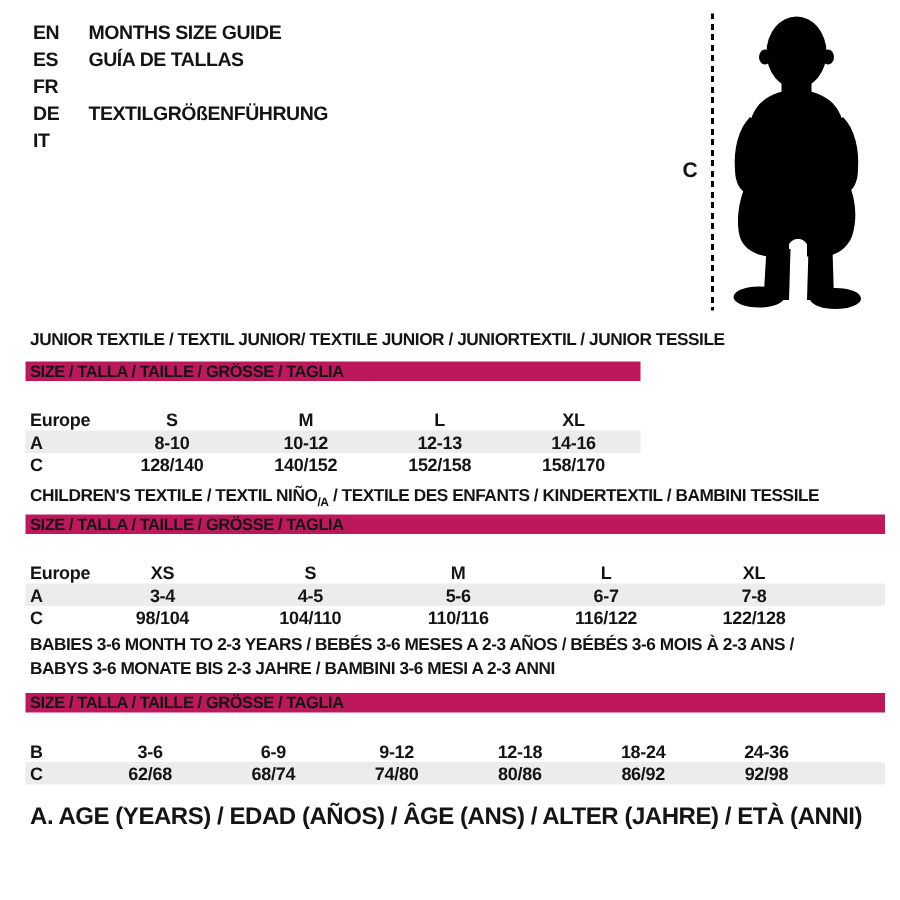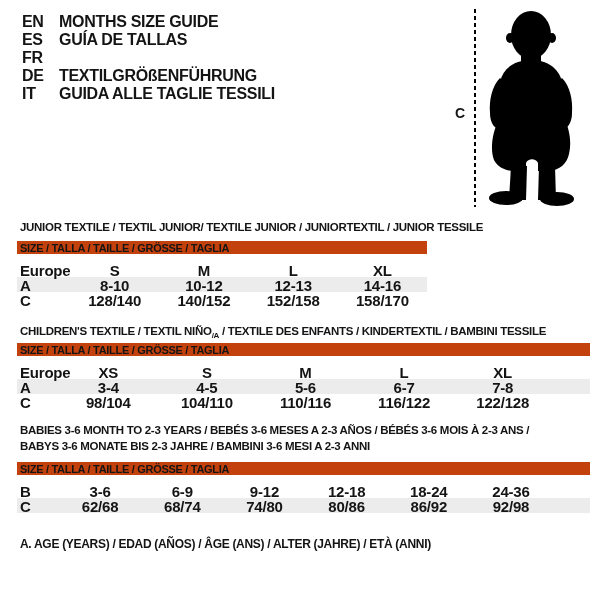--- a/index.html
+++ b/index.html
@@ -4,21 +4,21 @@
 <style>
   * { margin:0; padding:0; box-sizing:border-box; }
   html,body { background:#fff; }
   .page {
     position:relative; width:600px; height:600px; background:#ffffff;
     font-family:"Liberation Sans", sans-serif; color:#141414; overflow:hidden;
   }
 
   
   .lang-block { position:absolute; left:22px; top:13px; }
-  .lang-row { display:flex; line-height:18px; font-size:16px; font-weight:bold; letter-spacing:-0.3px; }
+  .lang-row { display:flex; line-height:18px; font-size:13px; font-weight:bold; letter-spacing:-0.3px; }
   .lang-code { width:37px; flex:none; }
   .lang-title { white-space:nowrap; }
 
   
   .dash-line {
     position:absolute; left:474px; top:9px; height:198px; width:2px;
     background:repeating-linear-gradient(to bottom, #000 0 4px, transparent 4px 7px);
   }
   .figure-label { position:absolute; left:455px; top:105px; font-size:14px; font-weight:bold; }
   .baby-svg { position:absolute; left:487px; top:8px; width:92px; height:200px; }
@@ -33,37 +33,37 @@
   .title-babies   { top:422px; }
   .section-title sub { font-size:8px; }
 
   
   .size-table { position:absolute; left:17px; }
   .t-junior   { top:241px; width:410px; }
   .t-children { top:343px; width:573px; }
   .t-babies   { top:462px; width:573px; }
 
   .size-bar {
-    height:13px; background:#c2410c; display:flex; align-items:center;
+    height:13px; background:#be185d; display:flex; align-items:center;
     font-size:11px; font-weight:bold; letter-spacing:-0.3px;
-    padding-left:3px; margin-bottom:8px;
+    padding-left:3px; margin-bottom:18px;
   }
   .trow {
-    display:flex; align-items:flex-start; height:15px;
-    font-size:15px; font-weight:bold; letter-spacing:-0.2px;
+    display:flex; align-items:center; height:15px;
+    font-size:12px; font-weight:bold; letter-spacing:-0.2px;
   }
   .trow.shaded { background:#ececec; }
   .row-label { width:53px; padding-left:3px; flex:none; }
   .table--wide .row-label { width:42px; }
   .table--wide .trow { padding-right:38px; }
   .tcell { flex:1; text-align:center; white-space:nowrap; }
 
   
   .legend { position:absolute; left:20px; top:536px; }
-  .legend-line { font-size:12px; font-weight:bold; letter-spacing:-0.3px; line-height:17px; white-space:nowrap; }
+  .legend-line { font-size:16px; font-weight:bold; letter-spacing:-0.3px; line-height:17px; white-space:nowrap; }
 </style>
 </head>
 <body>
 
 <div class="page">
 
   <div class="lang-block" id="lang-block">
   <div class="lang-row">
     <span class="lang-code">EN</span>
     <span class="lang-title">MONTHS SIZE GUIDE</span>
@@ -78,21 +78,20 @@
     <span class="lang-code">FR</span>
   </div>
 
   <div class="lang-row">
     <span class="lang-code">DE</span>
     <span class="lang-title">TEXTILGRÖßENFÜHRUNG</span>
   </div>
 
   <div class="lang-row">
     <span class="lang-code">IT</span>
-    <span class="lang-title">GUIDA ALLE TAGLIE TESSILI</span>
   </div>
 </div>
 
   <div class="dash-line"></div>
   <div class="figure-label">C</div>
 
   <svg class="baby-svg" viewBox="0 0 92 200" aria-hidden="true">
     <g fill="#000">
       <ellipse cx="44" cy="27" rx="20" ry="24"></ellipse>
       <ellipse cx="23" cy="30" rx="4" ry="5"></ellipse>

